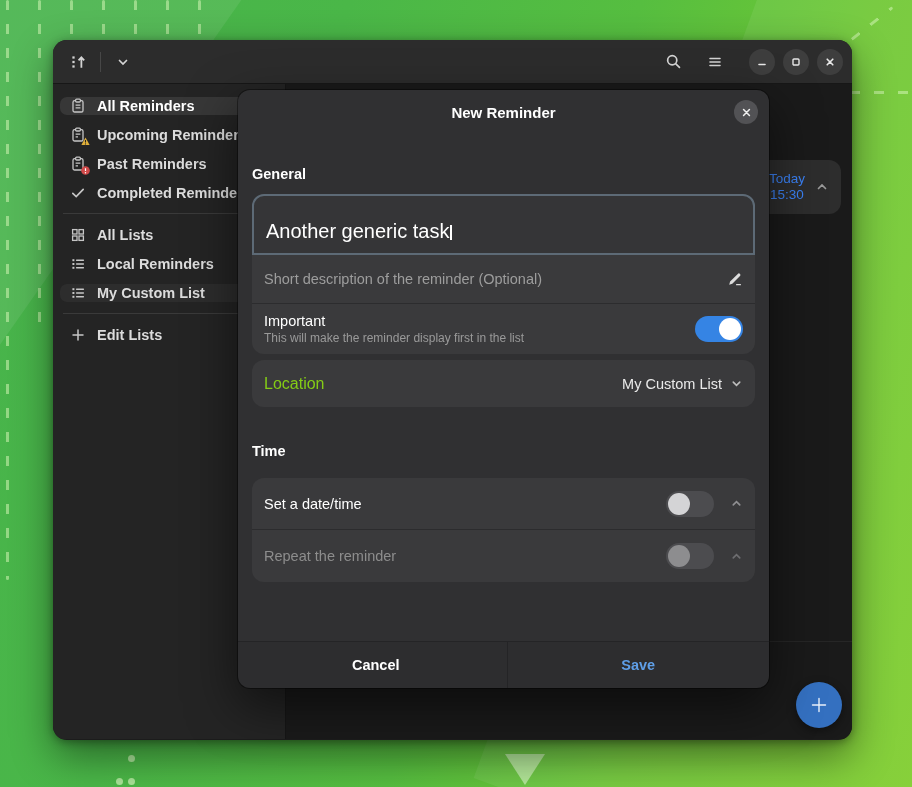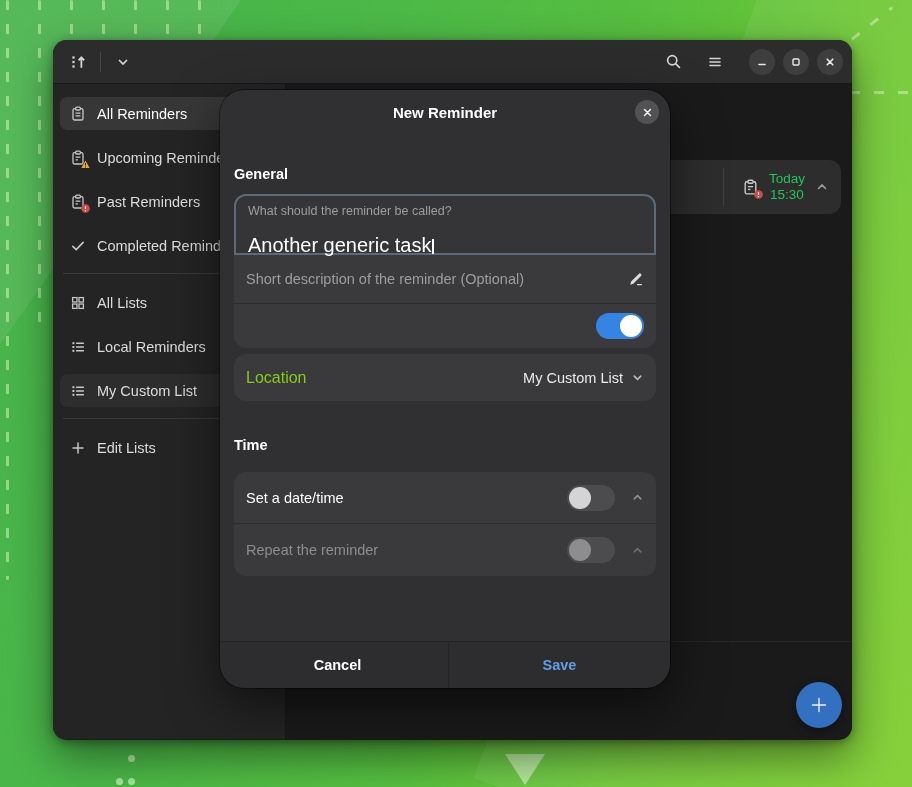--- a/index.html
+++ b/index.html
@@ -45,45 +45,45 @@
   .win-ctl { width:26px; height:26px; border-radius:50%; background:#3e3e3e; color:#e8e8e8;
     display:flex; align-items:center; justify-content:center; cursor:pointer; }
   .win-ctl + .win-ctl { margin-left:-3px; }
   .ctl-group { display:flex; gap:11px; margin-left:6px; }
 
   .window-body { display:flex; height:655px; }
 
   
   .sidebar { width:233px; background:#242424; border-right:1px solid #161616;
     padding:13px 7px 0 7px; flex-shrink:0; }
-  .side-item { display:flex; align-items:center; gap:11px; height:33px; padding:0 10px;
-    border-radius:7px; color:#dcdcdc; font-size:14.5px; margin-bottom:11px; cursor:pointer; white-space:nowrap; }
+  .side-item { display:flex; align-items:center; gap:11px; height:18px; padding:0 10px;
+    border-radius:7px; color:#dcdcdc; font-size:14.5px; margin-bottom:11px; cursor:pointer; white-space:nowrap;font-weight:bold; }
   .side-item .s-icon { color:#c6c6c6; display:flex; position:relative; flex-shrink:0; }
   .side-item.selected { background:#373737; color:#fff; }
   .side-item.hovered  { background:#2d2d2d; }
   .side-sep { height:1px; background:#3a3a3a; margin:0 3px 12px 3px; }
   .badge { position:absolute; right:-4px; bottom:-3px; }
 
   
   .main { position:relative; flex:1; background:#1a1a1a; }
   .reminder-card { position:absolute; top:76px; right:11px; width:352px; height:54px;
     background:#2d2d2d; border-radius:12px; display:flex; align-items:center;
     justify-content:flex-end; padding-right:12px; gap:10px; }
   .rc-sep { width:1px; height:38px; background:#404040; margin-right:8px; }
   .rc-icon { color:#c9c9c9; position:relative; display:flex; }
-  .rc-text { color:#22c55e; font-size:13.5px; text-align:center; line-height:16px; }
+  .rc-text { color:#3b82f6; font-size:13.5px; text-align:center; line-height:16px; }
   .rc-chevron { color:#9a9a9a; display:flex; }
   .main-hline { position:absolute; top:557px; left:0; right:0; height:1px; background:#262626; }
   .fab { position:absolute; top:598px; right:10px; width:46px; height:46px; border-radius:50%;
     background:#3470c0; display:flex; align-items:center; justify-content:center;
     color:#e9f0fa; cursor:pointer; box-shadow:0 3px 10px rgba(0,0,0,.4); }
 
   
-  .dialog { position:absolute; left:220px; top:90px; width:450px; height:598px;
-    background:#303032; border-radius:24px; overflow:hidden;
+  .dialog { position:absolute; left:238px; top:90px; width:531px; height:598px;
+    background:#303032; border-radius:12px; overflow:hidden;
     box-shadow:0 18px 50px rgba(0,0,0,.55), 0 0 0 1px rgba(0,0,0,.4); }
   .dlg-header { position:relative; height:44px; display:flex; align-items:center; justify-content:center; }
   .dlg-title { font-size:15px; font-weight:bold; color:#fff; }
   .dlg-close { position:absolute; right:11px; top:10px; width:24px; height:24px; border-radius:50%;
     background:#525255; color:#efefef; display:flex; align-items:center; justify-content:center; cursor:pointer; }
   .dlg-content { padding:0 14px; }
   .section-label { font-size:14.5px; font-weight:bold; color:#fff; }
   .lbl-general { margin-top:32px; }
   .lbl-time { margin-top:36px; }
   .row { background:#3a3a3c; }
@@ -382,35 +382,38 @@
               <path d="M2.8 2.8 L9.2 9.2 M9.2 2.8 L2.8 9.2"></path>
             </svg>
         </span>
       </div>
     </div>
 
     <div class="dlg-content">
       <div class="section-label lbl-general">General</div>
 
       <div class="entry-row">
-        <div class="entry-label">What should the reminder be called?</div>
         <div class="entry-value"><span>Another generic task</span><span class="caret"></span></div>
       </div>
 
       <div class="row desc-row">
         <span>Short description of the reminder (Optional)</span>
         <span class="edit-ic">
           <svg width="16" height="16" viewBox="0 0 16 16" fill="currentColor">
             <path d="M2.2 13.8 L3.1 10.6 L10.8 2.9 a1.5 1.5 0 0 1 2.2 2.2 L5.3 12.8 Z"></path>
             <rect x="9" y="13" width="5" height="1.3" rx="0.6"></rect>
           </svg>
         </span>
       </div>
 
       <div class="row important-row">
+        <div class="imp-texts">
+          <div class="t1">Important</div>
+          <div class="t2">This will make the reminder display first in the list</div>
+        </div>
         <div class="toggle on" style="margin-left:auto;">
           <div class="knob"></div>
         </div>
       </div>
 
       <div class="row location-row">
         <span class="loc-label">Location</span>
         <span class="loc-value">
           <span>My Custom List</span>
           <span class="chev">

